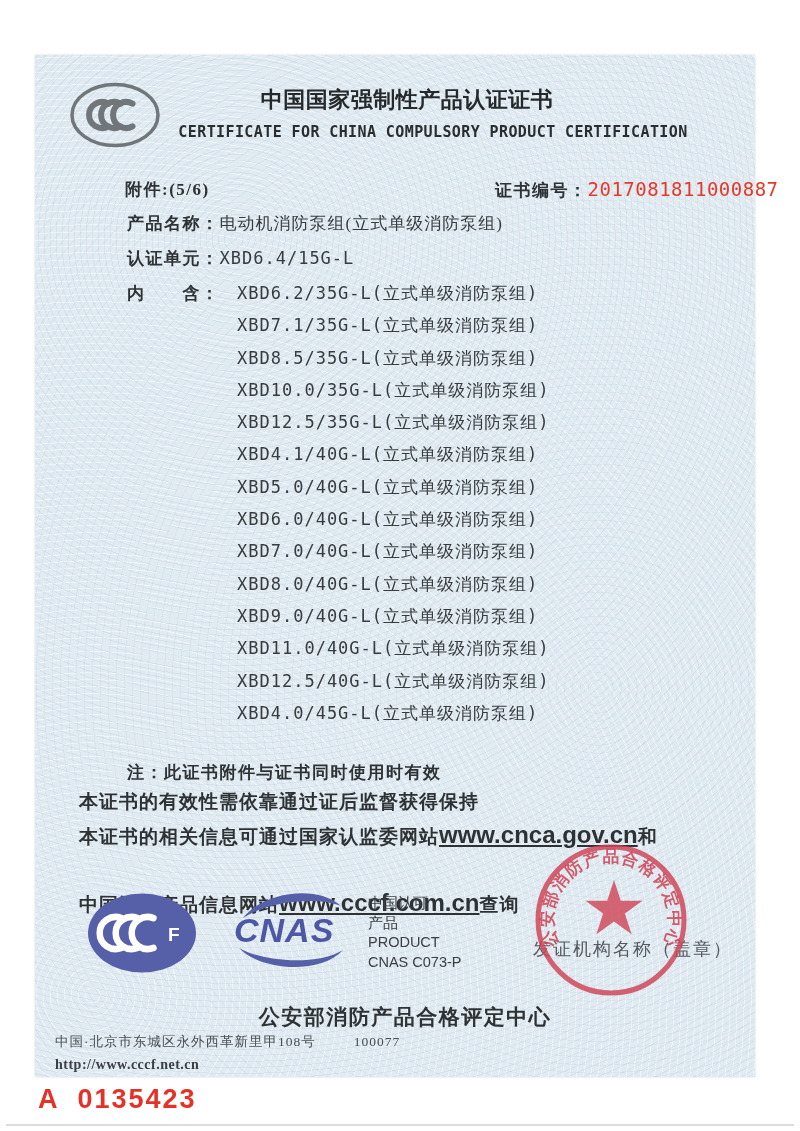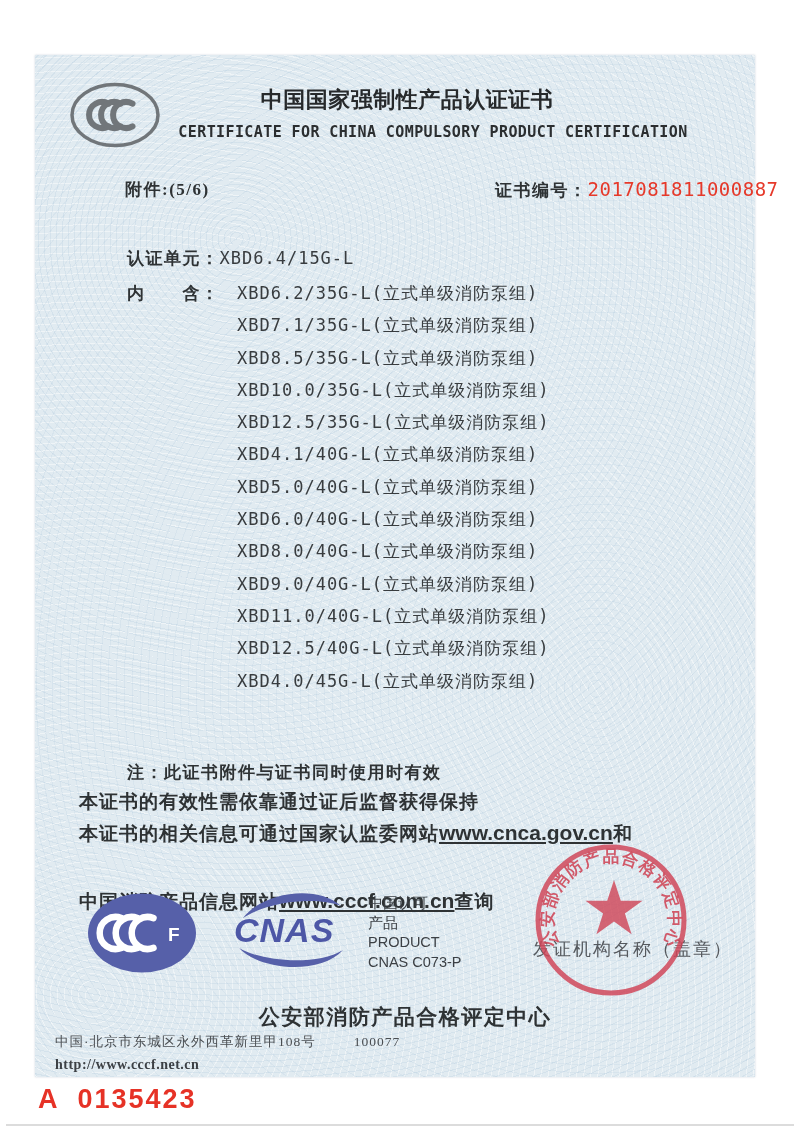--- a/index.html
+++ b/index.html
@@ -40,21 +40,21 @@
   .includes{left:202px;top:222px;width:480px;}
   .include-item{
     line-height:32.3px;font-size:17px;color:#383c3f;letter-spacing:1px;
     font-family:"DejaVu Sans Mono",serif;white-space:nowrap;
   }
   .note-row{left:92px;top:706px;white-space:nowrap;}
   .stmt{left:44px;width:676px;text-align:left;font-size:19px;font-weight:bold;color:#2e3234;letter-spacing:1px;white-space:nowrap;}
   .stmt1{top:734px;}
   .stmt2{top:766px;}
   .stmt3{top:799px;margin-top:35px;}
-  .url{font-family:"Liberation Sans","DejaVu Sans",sans-serif;font-weight:bold;text-decoration:underline;letter-spacing:0;font-size:21px;}
+  .url{font-family:"Liberation Sans","DejaVu Sans",sans-serif;font-weight:bold;text-decoration:underline;letter-spacing:0;font-size:24px;}
   .accred{left:333px;top:839px;width:150px;font-size:15px;color:#3c4045;line-height:19.5px;}
   .accred .en{font-family:"Liberation Sans","DejaVu Sans",sans-serif;font-size:14.5px;}
   .stamp-caption{left:498px;top:882px;font-size:18px;color:#55595e;letter-spacing:2px;white-space:nowrap;z-index:1;}
   .stamp-svg{left:491px;top:780px;z-index:2;opacity:.92;}
   .footer-org{left:20px;top:948px;width:700px;text-align:center;font-size:21px;font-weight:bold;color:#2e3234;letter-spacing:1.5px;}
   .footer-addr{left:20px;top:978px;width:700px;text-align:left;font-size:13.5px;color:#4a4e52;letter-spacing:1px;}
   .footer-addr .postcode{display:inline-block;margin-left:38px;letter-spacing:1px;}
   .footer-url{left:20px;top:1002px;width:700px;text-align:left;font-size:14px;font-weight:bold;color:#3c4045;letter-spacing:0.5px;}
   .serial{
     position:absolute;left:38px;top:1084px;
@@ -79,35 +79,39 @@
 
   <div class="abs title-cn">中国国家强制性产品认证证书</div>
   <div class="abs title-en">CERTIFICATE FOR CHINA COMPULSORY PRODUCT CERTIFICATION</div>
 
   <div class="abs attach-row lbl">附件:(5/6)</div>
 
   <div class="abs certno-row">
     <span class="lbl">证书编号：</span><span class="certno-num">2017081811000887</span>
   </div>
 
+  <div class="abs row-product">
+    <span class="lbl">产品名称：</span><span class="val">电动机消防泵组(立式单级消防泵组)</span>
+  </div>
 
   <div class="abs row-unit">
     <span class="lbl">认证单元：</span><span class="val code">XBD6.4/15G-L</span>
   </div>
 
   <div class="abs row-includes-label lbl">内　　含：</div>
   <div class="abs includes">
       <div class="include-item">XBD6.2/35G-L(立式单级消防泵组)</div>
       <div class="include-item">XBD7.1/35G-L(立式单级消防泵组)</div>
       <div class="include-item">XBD8.5/35G-L(立式单级消防泵组)</div>
       <div class="include-item">XBD10.0/35G-L(立式单级消防泵组)</div>
       <div class="include-item">XBD12.5/35G-L(立式单级消防泵组)</div>
       <div class="include-item">XBD4.1/40G-L(立式单级消防泵组)</div>
       <div class="include-item">XBD5.0/40G-L(立式单级消防泵组)</div>
       <div class="include-item">XBD6.0/40G-L(立式单级消防泵组)</div>
+      <div class="include-item">XBD7.0/40G-L(立式单级消防泵组)</div>
       <div class="include-item">XBD8.0/40G-L(立式单级消防泵组)</div>
       <div class="include-item">XBD9.0/40G-L(立式单级消防泵组)</div>
       <div class="include-item">XBD11.0/40G-L(立式单级消防泵组)</div>
       <div class="include-item">XBD12.5/40G-L(立式单级消防泵组)</div>
       <div class="include-item">XBD4.0/45G-L(立式单级消防泵组)</div>
     </div>
 
   <div class="abs note-row lbl">注：此证书附件与证书同时使用时有效</div>
 
   <div class="abs stmt stmt1">本证书的有效性需依靠通过证后监督获得保持</div>

